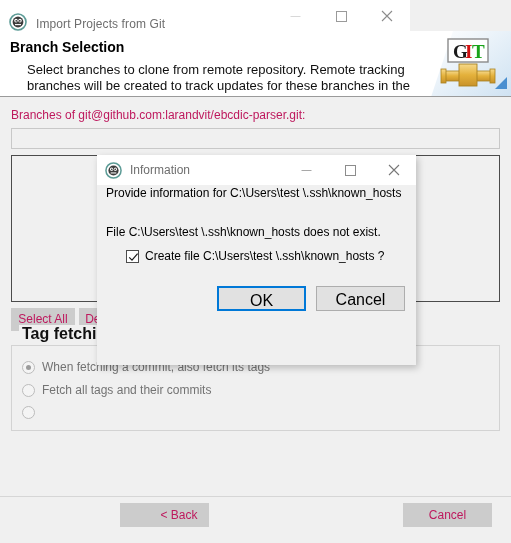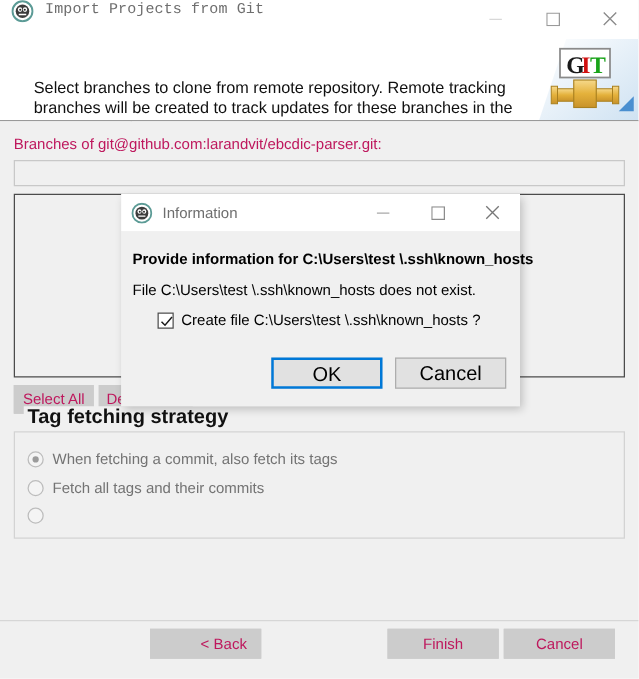--- a/index.html
+++ b/index.html
@@ -19,27 +19,26 @@
     height: 543px;
     overflow: hidden;
     background: #f0f0f0;
     box-sizing: border-box;
   }
 
   
   .titlebar {
     position: absolute;
     left: 0; top: 0;
-    width: 511px;
+    width: 410px;
     height: 31px;
     background: #ffffff;
     border-bottom: 1px solid #ffffff;
     display: flex;
-    align-items: flex-start;
-    font-family: Liberation Mono, monospace;
+    align-items: flex-end;
   }
   .titlebar-icon {
     width: 18px;
     height: 18px;
     margin-left: 9px;
     margin-right: 9px;
     flex: 0 0 auto;
   }
   .titlebar-title {
     font-size: 12px;
@@ -249,21 +248,21 @@
   .footer-btn.next   { left: 213px; }
   .footer-btn.finish { left: 310px; }
   .footer-btn.cancel { left: 403px; }
 
   
   .modal {
     position: absolute;
     left: 97px;
     top: 155px;
     width: 319px;
-    height: 170px;
+    height: 210px;
     background: #f0f0f0;
     box-shadow: 2px 3px 7px rgba(0,0,0,0.22);
   }
   .modal-titlebar {
     position: absolute;
     left: 0; top: 0;
     width: 319px;
     height: 30px;
     background: #ffffff;
     display: flex;
@@ -299,21 +298,21 @@
     height: 110px;
     background: #f0f0f0;
   }
   .modal-line {
     position: absolute;
     left: 9px;
     font-size: 12px;
     color: #000000;
     white-space: nowrap;
   }
-  .modal-line.l1 { top: 15px; font-weight: bold; }
+  .modal-line.l1 { top: 1px; }
   .modal-line.l2 { top: 40px; }
 
   .modal-check-row {
     position: absolute;
     left: 9px;
     top: 64px;
     display: flex;
     align-items: center;
     gap: 6px;
     margin-left: 20px;
@@ -396,20 +395,21 @@
         </svg>
     </span>
     <span class="winbtn">
       <svg width="12" height="12" viewBox="0 0 12 12">
           <path d="M1 1 L11 11 M11 1 L1 11" stroke="#8c8c8c" stroke-width="1.1"></path>
         </svg>
     </span>
   </div>
 
   <div class="wizard-header">
+    <div class="wizard-title">Branch Selection</div>
     <div class="wizard-desc">Select branches to clone from remote repository. Remote tracking branches will be created to track updates for these branches in the remote repository.</div>
     <div class="header-banner">
       <svg width="80" height="66" viewBox="0 0 80 66">
         <defs>
           <linearGradient id="bluegrad" x1="0" y1="0" x2="1" y2="1">
             <stop offset="0%" stop-color="#ffffff"></stop>
             <stop offset="100%" stop-color="#cfe2f2"></stop>
           </linearGradient>
           <linearGradient id="goldgrad" x1="0" y1="0" x2="0" y2="1">
             <stop offset="0%" stop-color="#f6d98b"></stop>
@@ -456,21 +456,20 @@
     <div class="radio-row" style="top:286px">
       <span class="radio"></span>
       <span class="radio-label">Fetch all tags and their commits</span>
     </div>
     <div class="radio-row" style="top:309px">
       <span class="radio"></span>
     </div>
 
     <div class="footer-sep"></div>
     <button class="btn disabled footer-btn back">&lt; Back</button>
-    <button class="btn disabled footer-btn finish">Finish</button>
     <button class="btn disabled footer-btn cancel">Cancel</button>
   </div>
 
   <div class="modal">
     <div class="modal-titlebar">
       <span class="modal-icon">
         <svg width="17" height="17" viewBox="0 0 18 18">
           <circle cx="9" cy="9" r="8" fill="#ffffff" stroke="#5c9b96" stroke-width="1.6"></circle>
           <circle cx="9" cy="9" r="5.4" fill="#3c3c3c"></circle>
           <ellipse cx="7" cy="7.6" rx="1.7" ry="1.9" fill="#ffffff"></ellipse>

